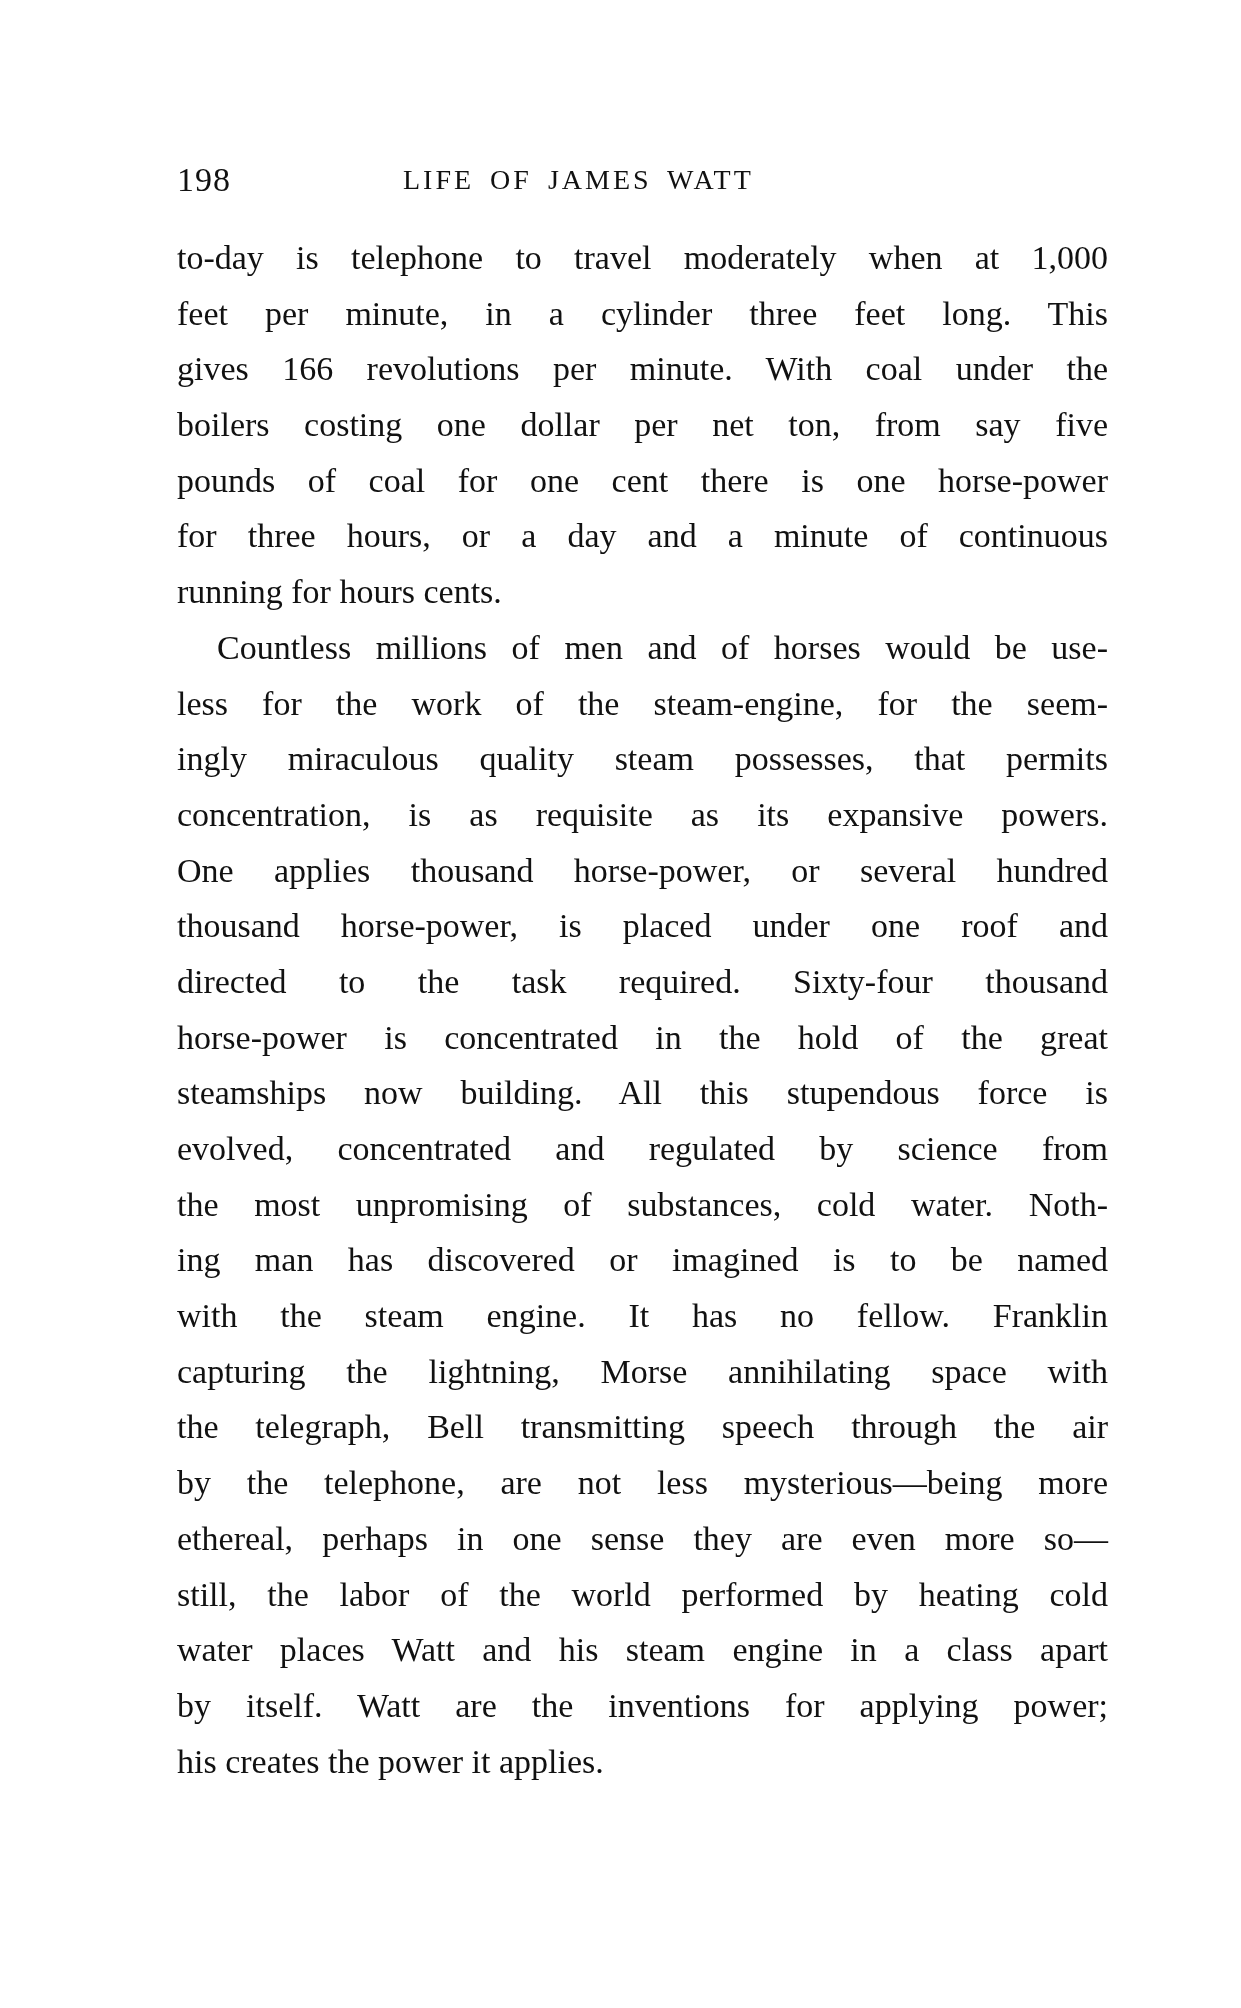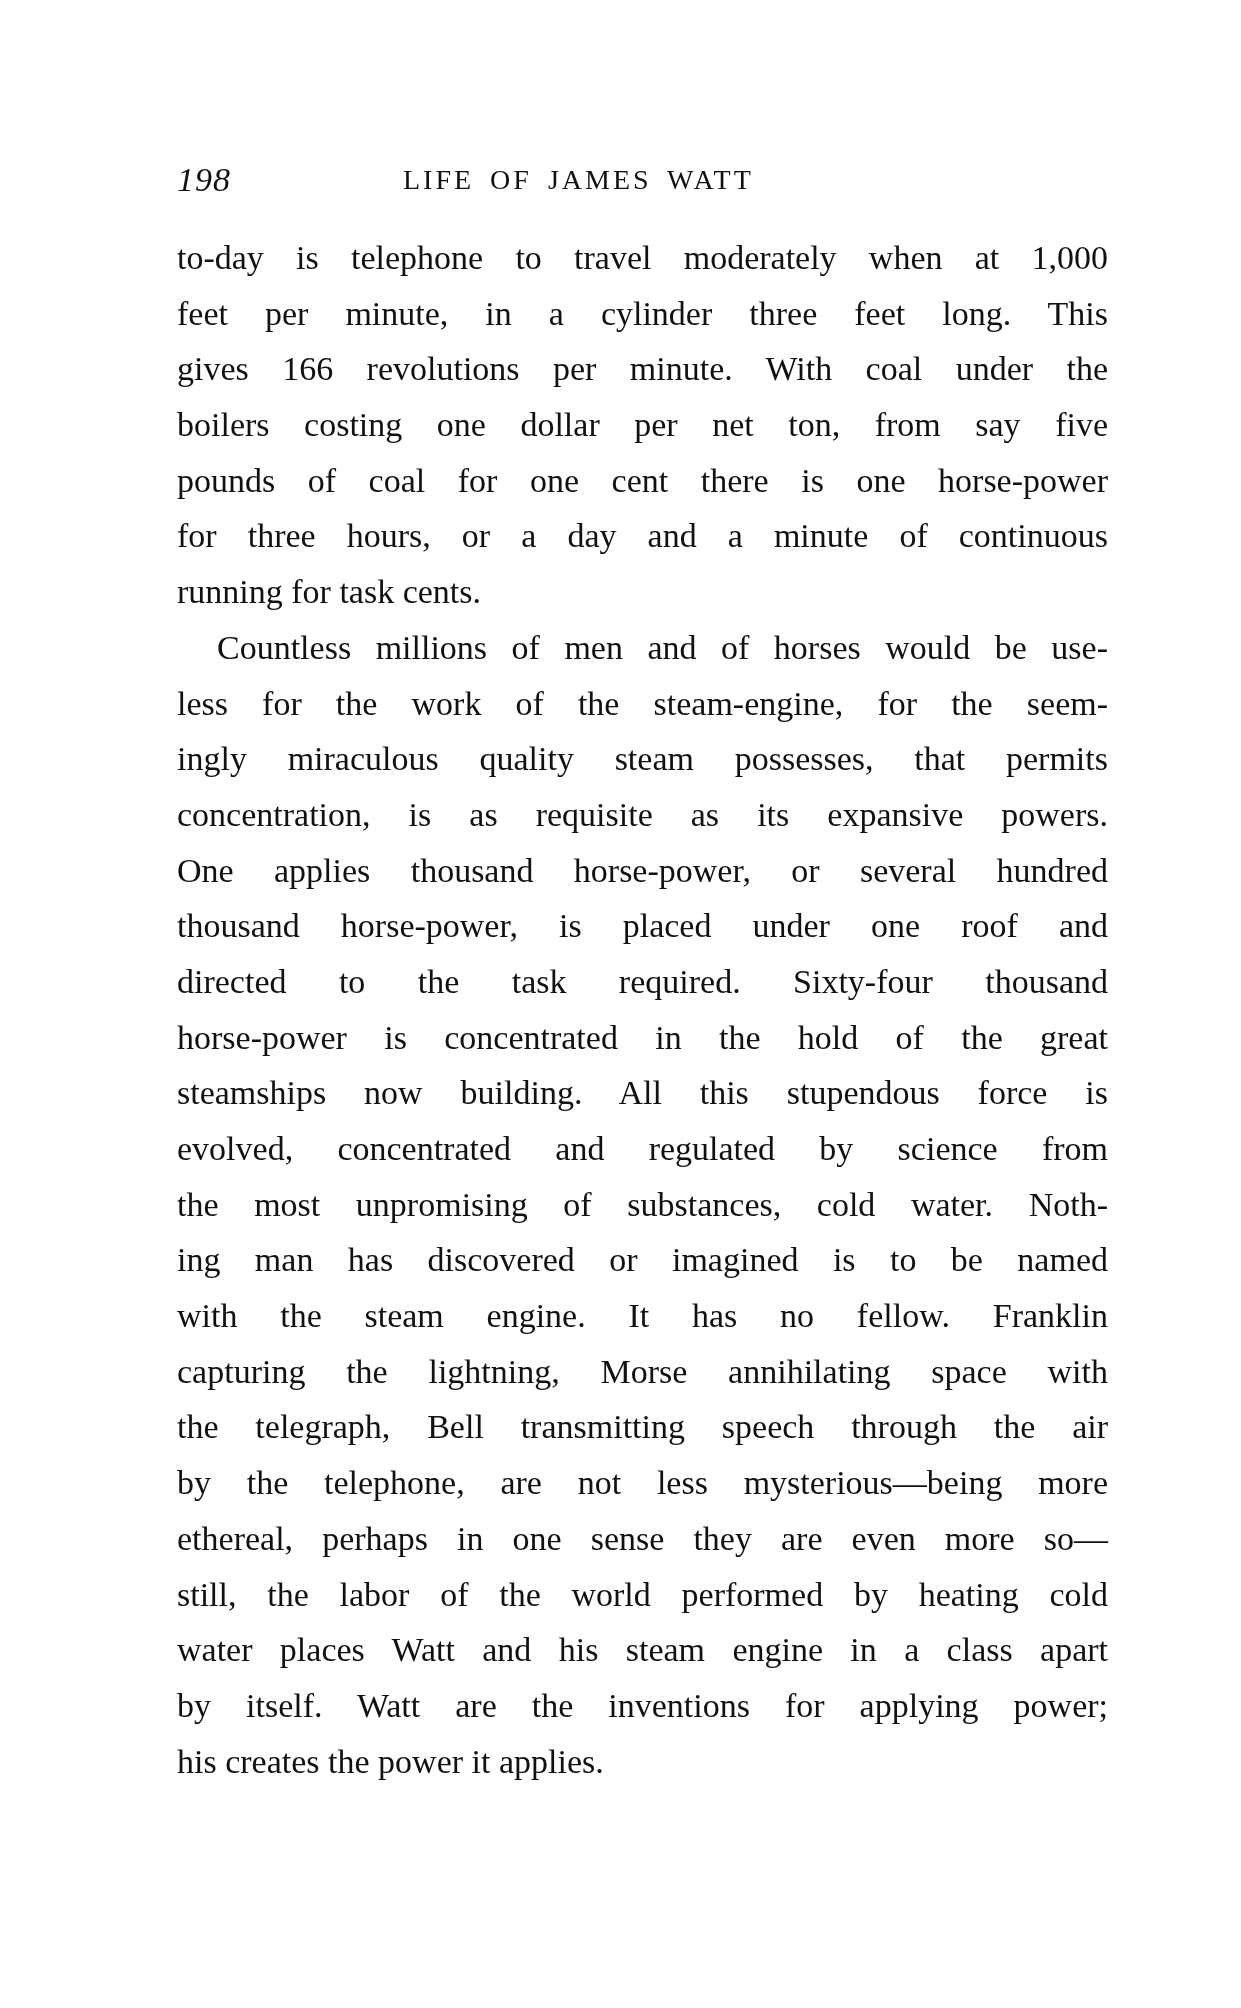--- a/index.html
+++ b/index.html
@@ -1,19 +1,19 @@
 <!DOCTYPE html>
 <html><head>
 <meta charset="utf-8">
 <style>
   html, body { margin: 0; padding: 0; background: #ffffff; }
   body { width: 1241px; height: 2008px; position: relative; overflow: hidden; }
   .page { position: absolute; left: 0; top: 0; width: 1241px; height: 2008px; background: #fff; color: #111; font-family: "Liberation Serif", "DejaVu Serif", serif; }
   .running-head { position: absolute; left: 177px; top: 150px; width: 931px; height: 60px; }
-  .folio { position: absolute; left: 0; top: 0; font-size: 34px; line-height: 60px; letter-spacing: 1px; font-style: italic; }
+  .folio { position: absolute; left: 0; top: 0; font-size: 34px; line-height: 60px; letter-spacing: 1px; }
   .head-title { position: absolute; left: 226px; top: 0; font-size: 28px; line-height: 60px; letter-spacing: 3px; word-spacing: 6px; }
   .body-text { position: absolute; left: 177px; top: 230px; width: 931px; }
   .line { display: block; height: 55.7px; line-height: 55.7px; font-size: 34px; white-space: nowrap; text-align: justify; text-align-last: justify; }
   .line.last { text-align-last: left; }
   .line.indent { padding-left: 40px; }
 </style>
 </head>
 <body>
 
 <div class="page">
@@ -23,21 +23,21 @@
   </div>
 
   <div class="body-text">
     <div>
       <span class="line">to-day is telephone to travel moderately when at 1,000</span>
       <span class="line">feet per minute, in a cylinder three feet long. This</span>
       <span class="line">gives 166 revolutions per minute. With coal under the</span>
       <span class="line">boilers costing one dollar per net ton, from say five</span>
       <span class="line">pounds of coal for one cent there is one horse-power</span>
       <span class="line">for three hours, or a day and a minute of continuous</span>
-      <span class="line last">running for task cents.</span>
+      <span class="line last">running for hours cents.</span>
     </div>
     <div>
       <span class="line indent">Countless millions of men and of horses would be use-</span>
       <span class="line">less for the work of the steam-engine, for the seem-</span>
       <span class="line">ingly miraculous quality steam possesses, that permits</span>
       <span class="line">concentration, is as requisite as its expansive powers.</span>
       <span class="line">One applies thousand horse-power, or several hundred</span>
       <span class="line">thousand horse-power, is placed under one roof and</span>
       <span class="line">directed to the task required. Sixty-four thousand</span>
       <span class="line">horse-power is concentrated in the hold of the great</span>

